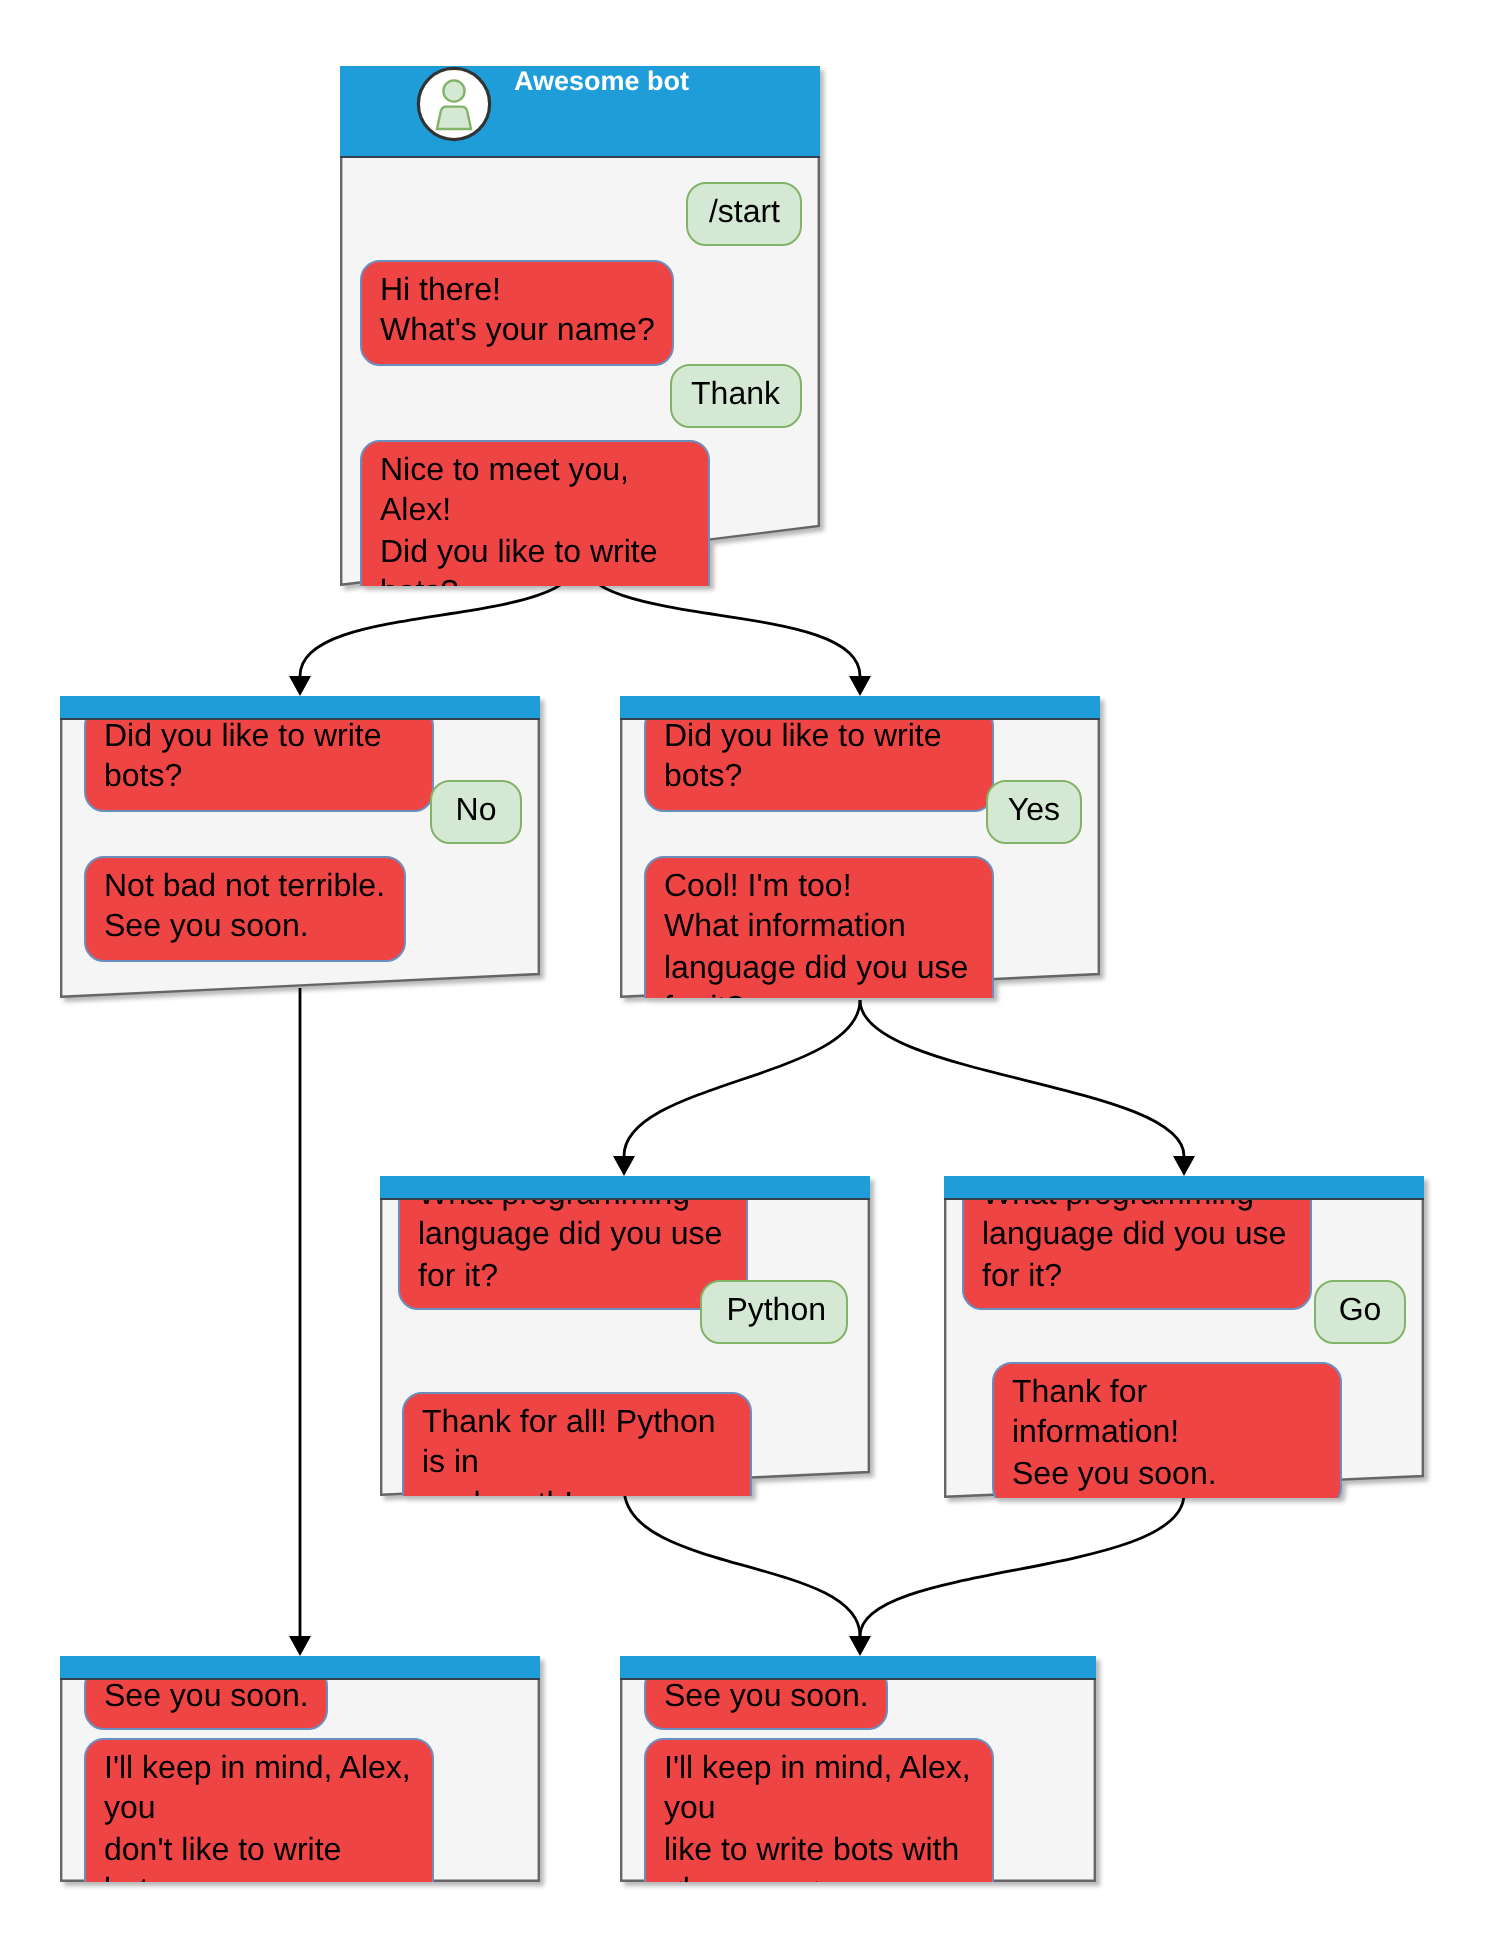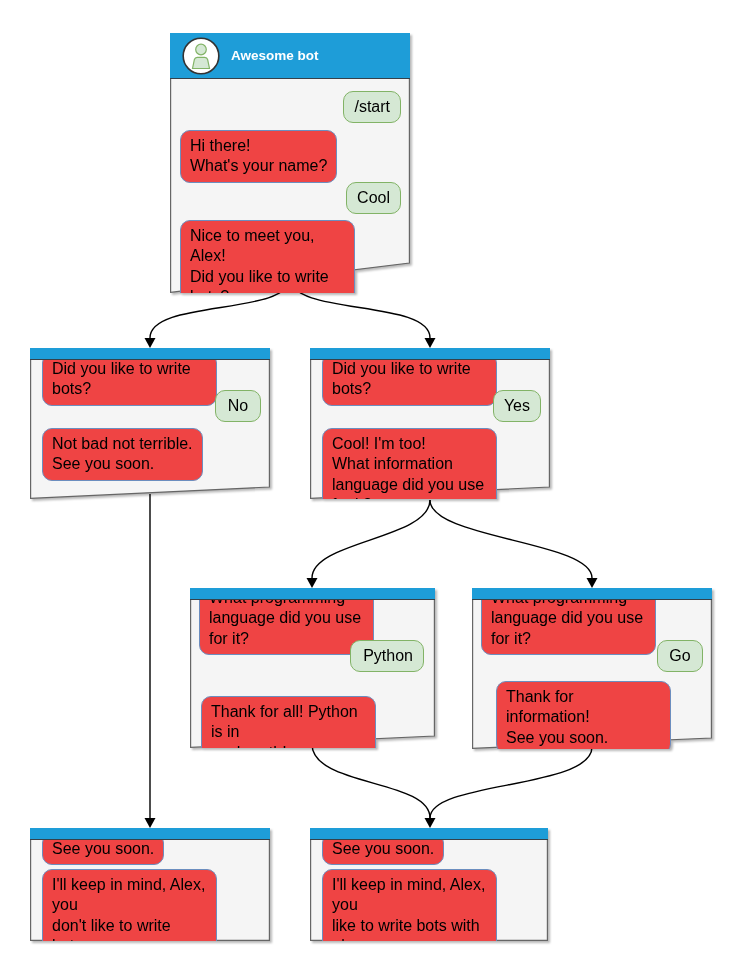--- a/index.html
+++ b/index.html
@@ -8,21 +8,21 @@
     font-family:"Liberation Sans","DejaVu Sans",sans-serif;color:#000;overflow:hidden;
   }
   #arrows{position:absolute;left:0;top:0;z-index:1;}
   .window{position:absolute;z-index:2;filter:drop-shadow(2px 2.5px 1px rgba(0,0,0,0.28));}
   .frame{position:absolute;left:0;top:0;}
   .content{position:absolute;left:0;top:0;right:0;bottom:0;overflow:hidden;z-index:2;}
   .titlebar{
     position:absolute;left:0;top:0;right:0;z-index:3;
     background:#1e9dd8;border-bottom:1px solid #35414a;box-sizing:border-box;
   }
-  .titlebar.big{height:46px;display:flex;align-items:center;}
+  .titlebar.big{height:46px;display:flex;padding-left:26px;}
   .titlebar.slim{height:12px;}
   .avatar{margin-left:12px;flex:0 0 auto;}
   .window-title{margin-left:11px;color:#ffffff;font-weight:bold;font-size:13.5px;}
   .bubble{
     position:absolute;box-sizing:border-box;border-radius:10px;padding:5px 9px;
     font-size:16px;line-height:1.27;white-space:pre-line;width:max-content;max-width:175px;
   }
   .bubble.bot{background:#ef4444;border:1px solid #6c8ebf;}
   .bubble.user{background:#d5e8d4;border:1px solid #82b366;min-width:46px;text-align:center;padding:5px 10px;}
 </style>
@@ -52,21 +52,21 @@
   </svg>
 
   <div class="window" style="left:170px;top:33px;width:240px;height:260px;">
     <svg class="frame" width="240" height="260">
       <polygon points="0.6,0.6 239.4,0.6 239.4,230 0.6,259.4" fill="#f5f5f5" stroke="#666666" stroke-width="1.2"></polygon>
     </svg>
     <div class="content">
       <div class="bubble user" style="right:9px;top:58px;">/start</div>
       <div class="bubble bot" style="left:10px;top:97px;">Hi there!
 What's your name?</div>
-      <div class="bubble user" style="right:9px;top:149px;">Cool</div>
+      <div class="bubble user" style="right:9px;top:149px;">Thank</div>
       <div class="bubble bot" style="left:10px;top:187px;">Nice to meet you, Alex!
 Did you like to write bots?</div>
     </div>
     <div class="titlebar big">
       <svg class="avatar" width="38" height="38" viewBox="0 0 38 38">
         <circle cx="19" cy="19" r="17.8" fill="#ffffff" stroke="#333333" stroke-width="1.6"></circle>
         <circle cx="19" cy="12.5" r="5.3" fill="#d5e8d4" stroke="#82b366" stroke-width="1.2"></circle>
         <path d="M10.5,31.5 L12.4,22.5 Q13,20.3 15.2,20.3 L22.8,20.3 Q25,20.3 25.6,22.5 L27.5,31.5 Z" fill="#d5e8d4" stroke="#82b366" stroke-width="1.2"></path>
       </svg>
       <span class="window-title">Awesome bot</span>

